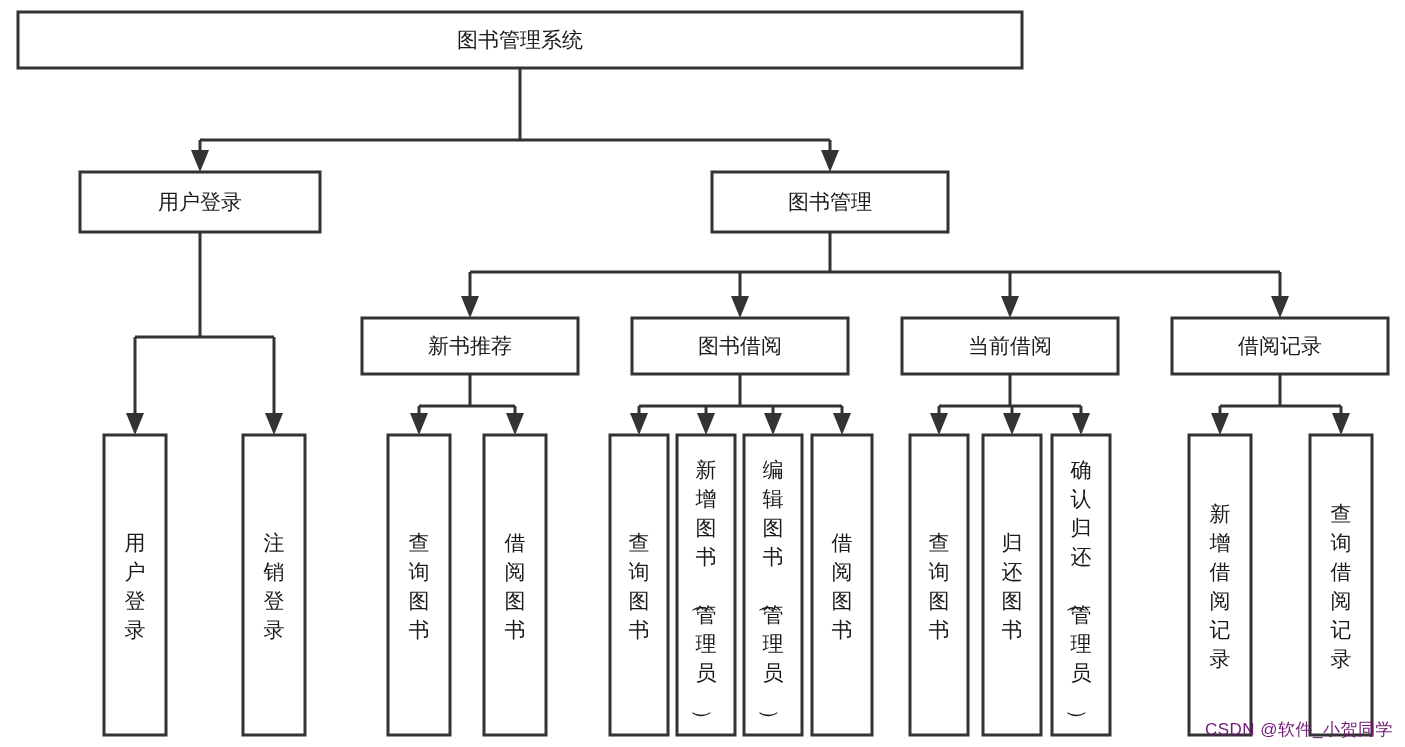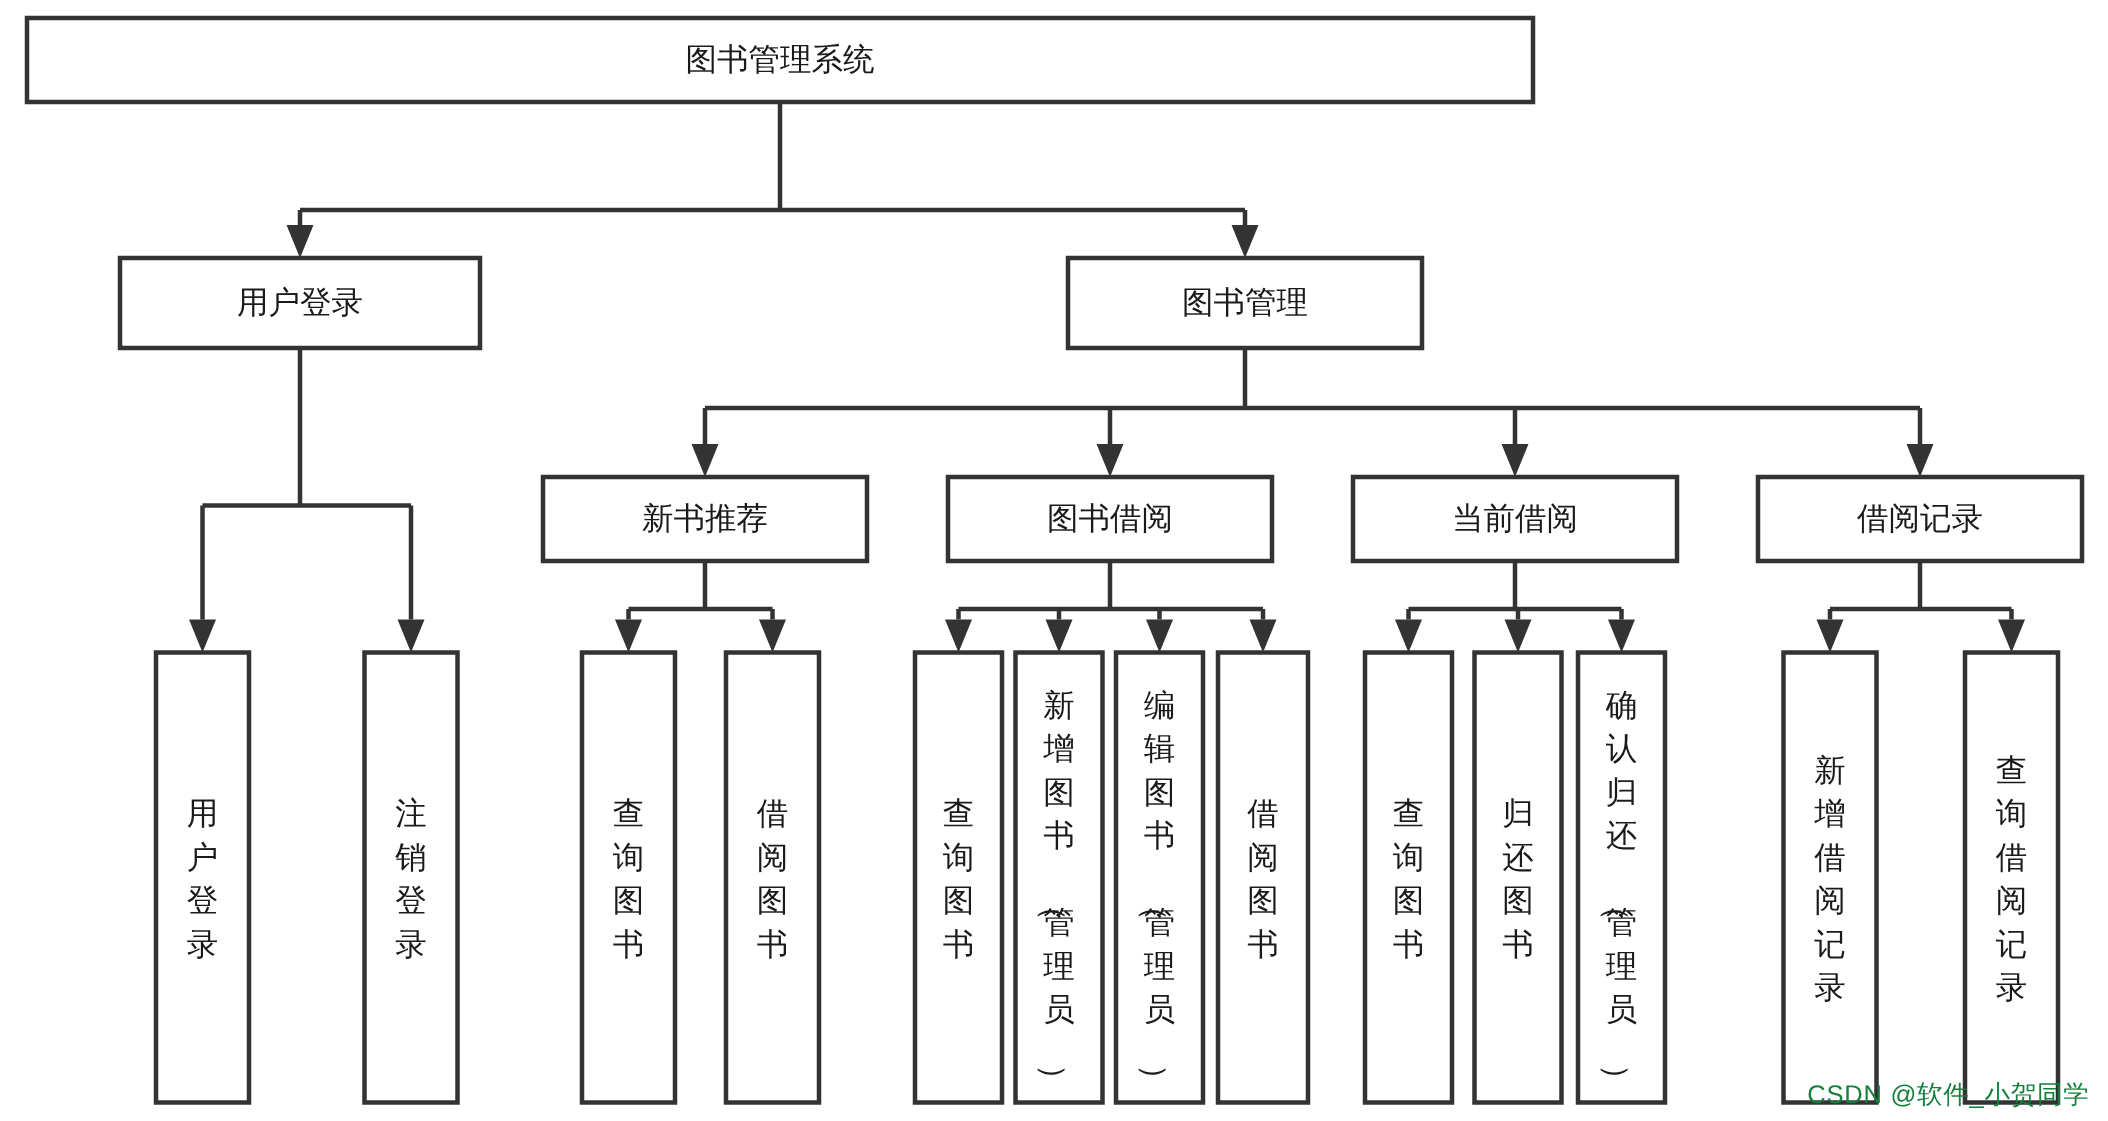--- a/index.html
+++ b/index.html
@@ -52,21 +52,21 @@
     font-size: 21px;
     fill: #1a1a1a;
     text-anchor: middle;
   }
   .watermark {
     position: absolute;
     right: 12px;
     bottom: 6px;
     font-family: "Liberation Sans", sans-serif;
     font-size: 17px;
-    color: #15803d;
+    color: #701a75;
     letter-spacing: 0.5px;
     white-space: nowrap;
     user-select: none;
   }
 </style>
 </head>
 <body>
 
 <div id="diagram-root">
   <svg class="flow" id="flow-svg" viewBox="0 0 1405 747" xmlns="http://www.w3.org/2000/svg">

